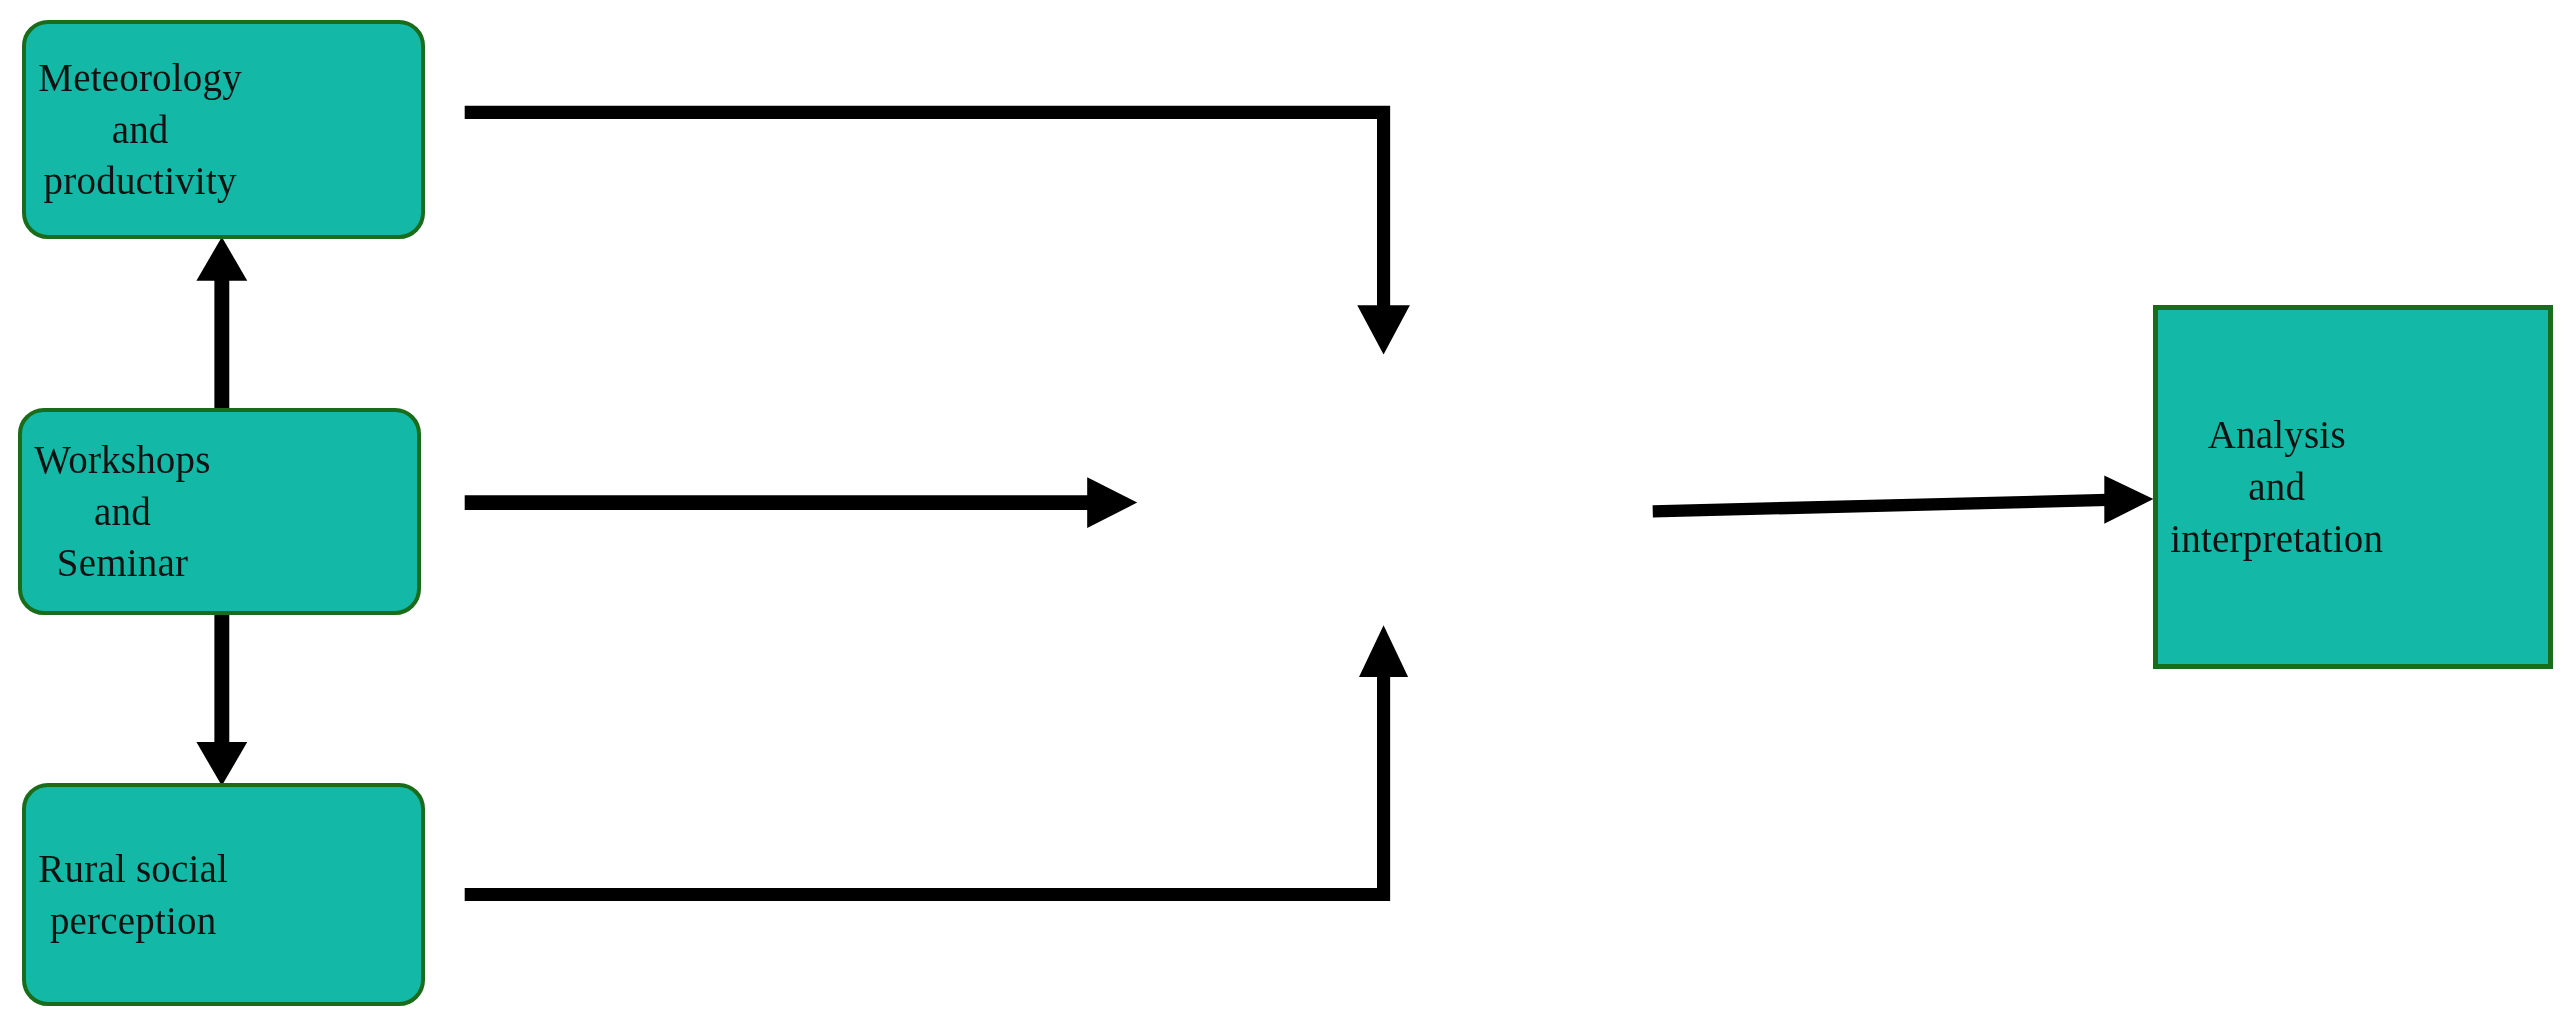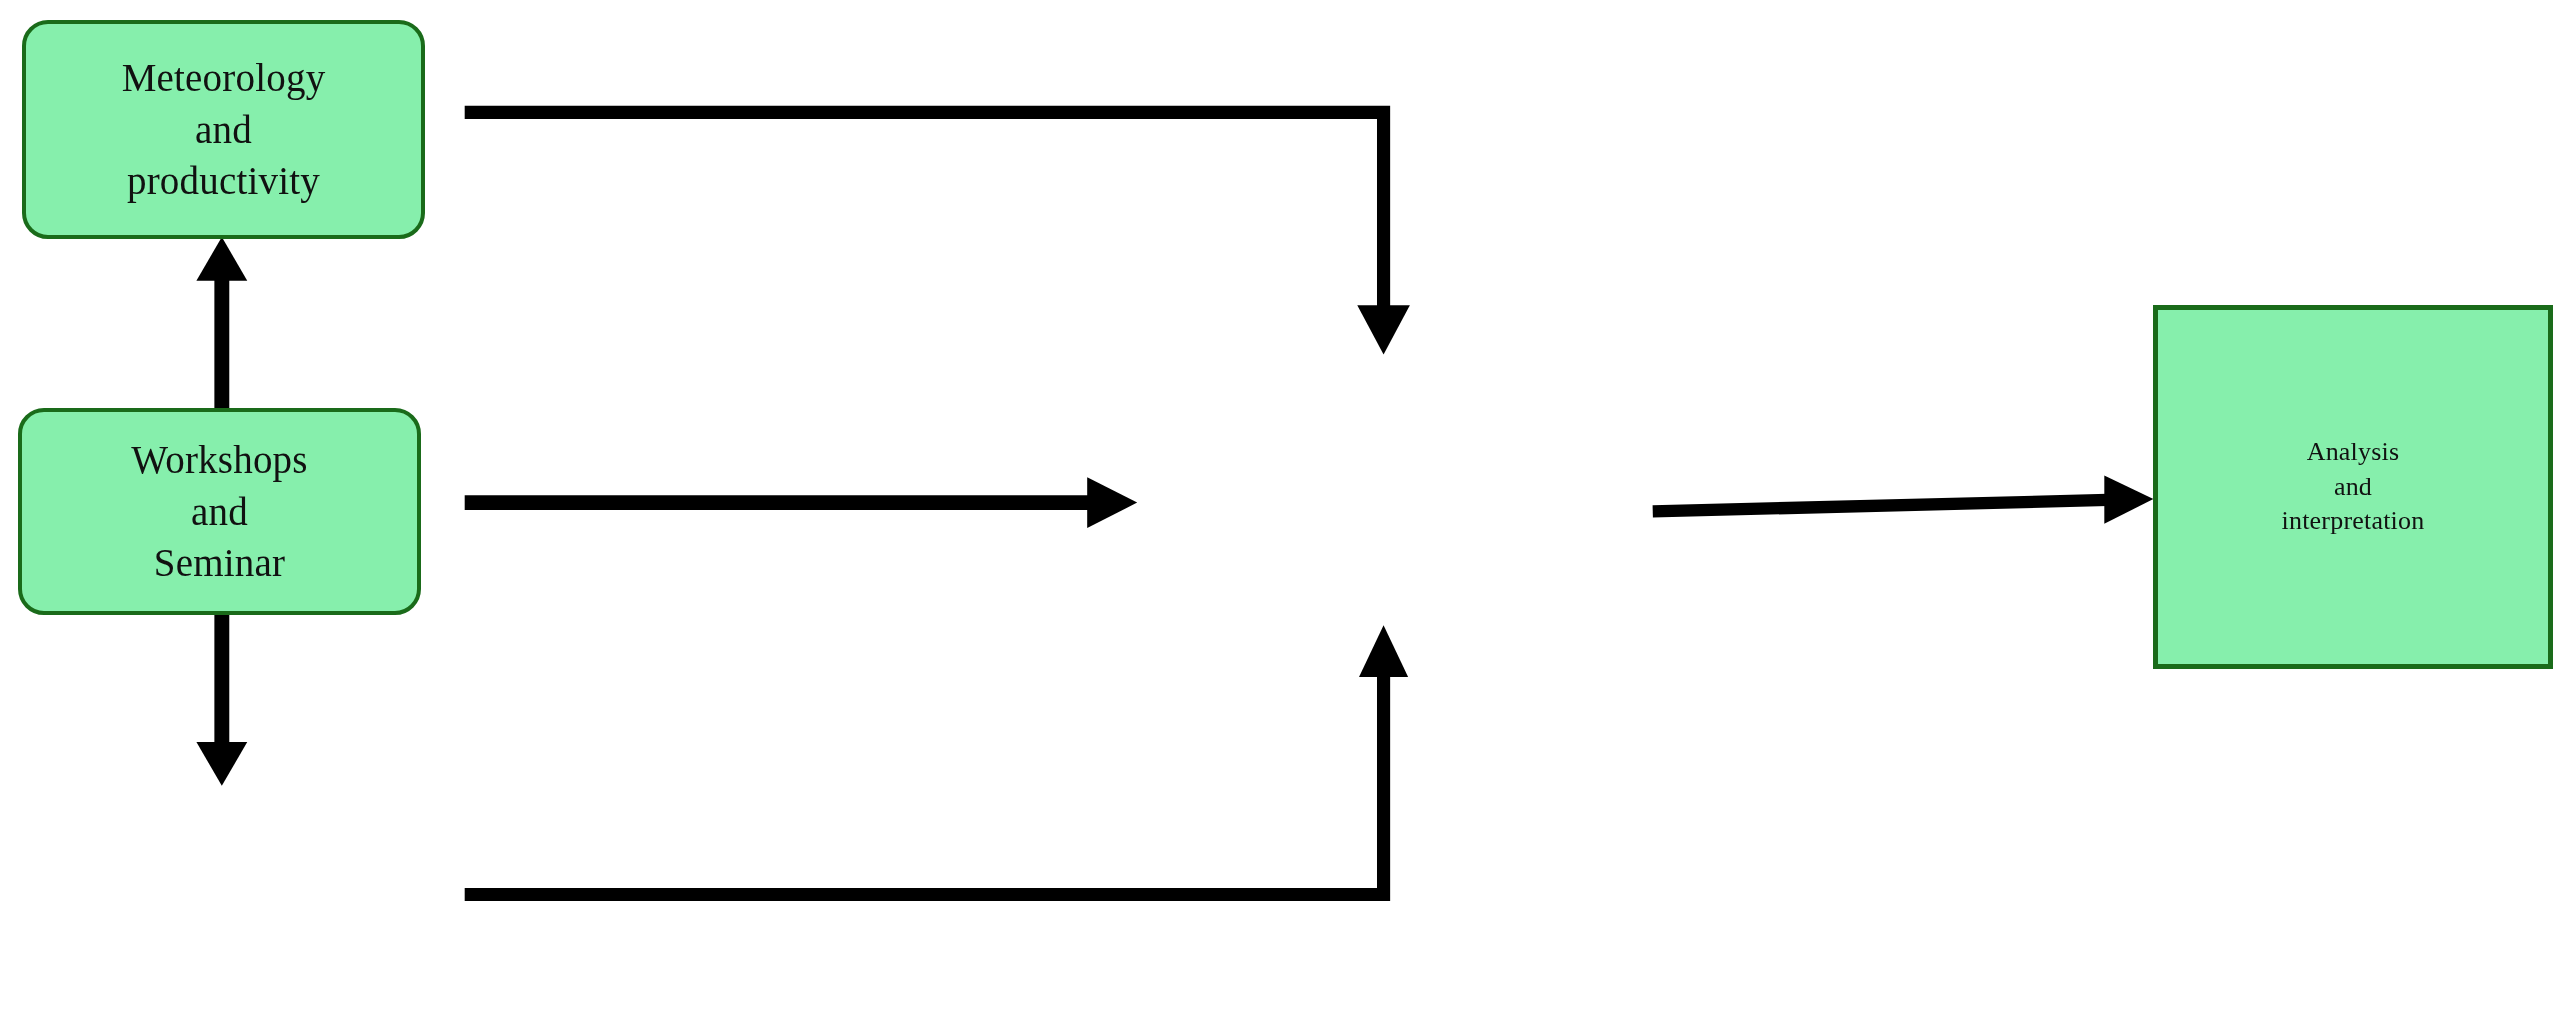--- a/index.html
+++ b/index.html
@@ -22,24 +22,23 @@
   #flow-svg {
     position: absolute;
     left: 0;
     top: 0;
     width: 2576px;
     height: 1021px;
   }
   .node {
     position: absolute;
     box-sizing: border-box;
-    background: #86efac;
+    background: #14b8a6;
     display: flex;
     align-items: center;
-    justify-content: center;
     text-align: center;
     z-index: 3;
   }
   .node-rounded {
     border: 4.4px solid var(--node-stroke, #1a6b1a);
     border-radius: 26px;
   }
   .node-sharp {
     border: 5.3px solid var(--node-stroke, #1a6b1a);
     border-radius: 0;
@@ -54,21 +53,21 @@
     padding: 0 12.3px;
   }
   
   #node-meteorology { left: 22px;   top: 20px;   width: 403px; height: 219px; }
   #node-workshops   { left: 18px;   top: 408px;  width: 403px; height: 207px; }
   #node-rural       { left: 22px;   top: 783px;  width: 403px; height: 223px; }
   #node-results     { left: 1135px; top: 354px;  width: 491px; height: 271px; }
   #node-analysis    { left: 2153px; top: 305px;  width: 400px; height: 364px; }
 
   #node-results .node-label { font-size: 40px; line-height: 1.30; }
-  #node-analysis .node-label { font-size: 26px; line-height: 1.34; }
+  #node-analysis .node-label { font-size: 39px; line-height: 1.34; }
 </style>
 </head>
 <body>
 
 <div id="diagram-root" style="background: rgb(255, 255, 255);">
 
   <svg id="flow-svg" viewBox="0 0 2938 1164" xmlns="http://www.w3.org/2000/svg">
 
     <g>
       <path d="M 530 128 L 1578 128 L 1578 372" fill="none" stroke="#000000" stroke-width="15" stroke-linecap="butt" stroke-linejoin="miter"></path>
@@ -106,20 +105,24 @@
 and
 productivity</span>
   </div>
 
   <div class="node node-rounded" id="node-workshops" style="--node-stroke: #1a6b1a;">
     <span class="node-label">Workshops
 and
 Seminar</span>
   </div>
 
+  <div class="node node-rounded" id="node-rural" style="--node-stroke: #1a6b1a;">
+    <span class="node-label">Rural social
+perception</span>
+  </div>
 
 
   <div class="node node-sharp" id="node-analysis" style="--node-stroke: #1a6b1a;">
     <span class="node-label">Analysis
 and
 interpretation</span>
   </div>
 
 </div>
 

